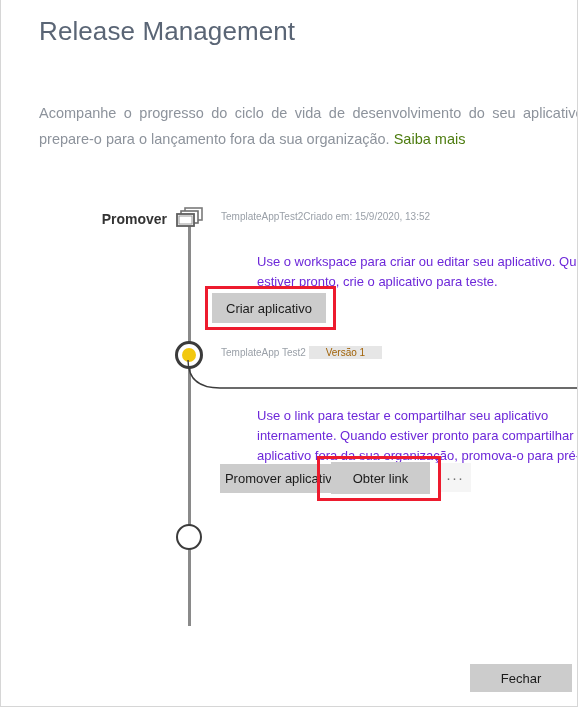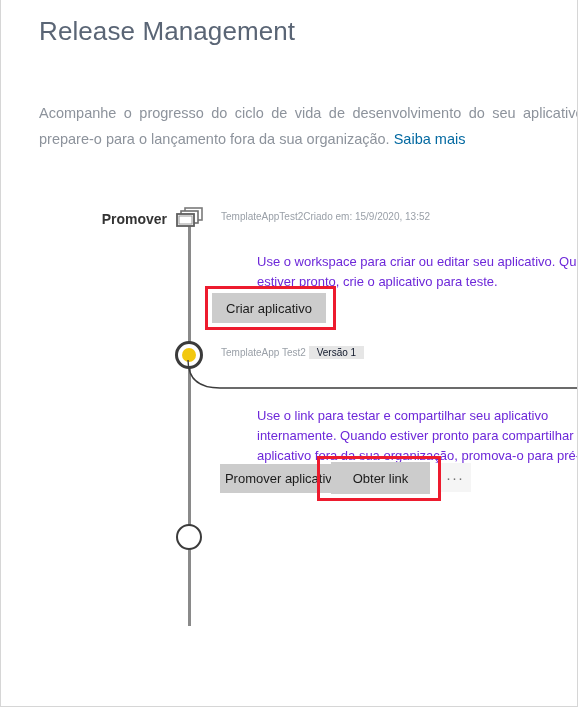--- a/index.html
+++ b/index.html
@@ -45,21 +45,21 @@
     left: 38px;
     top: 100px;
     width: 560px;
     font-size: 14.5px;
     line-height: 26px;
     color: #8d939c;
     text-align: justify;
     text-justify: inter-word;
   }
   #intro .learn-more {
-    color: #0369a1;
+    color: #4d7c0f;
     text-decoration: none;
     cursor: pointer;
   }
 
   
   #timeline-axis {
     position: absolute;
     left: 187px;
     top: 222px;
     width: 3px;
@@ -130,22 +130,22 @@
   .item-title {
     position: absolute;
     font-size: 10px;
     color: #9aa0a8;
     white-space: nowrap;
   }
   .item-title .name { color: #9aa0a8; }
   .item-title .meta { color: #9aa0a8; }
   .version-badge {
     background: #e6e6e6;
-    color: #0f172a;
-    padding: 1px 8px;
+    color: #a16207;
+    padding: 1px 17px;
   }
   .item-sub {
     position: absolute;
     font-size: 12px;
     color: #9aa0a8;
     white-space: nowrap;
   }
   .body-text {
     position: absolute;
     font-size: 13px;
@@ -235,17 +235,18 @@
 
   <button class="btn" id="btn-promover-aplicativo" type="button">Promover aplicativo</button>
 
   <button class="btn" id="btn-obter-link" type="button">Obter link</button>
 
   <button class="btn" id="btn-more" type="button">···</button>
 
 
   <div class="marker" id="marker-preprod"></div>
 
+  <button class="btn" id="btn-fechar" type="button">Fechar</button>
 
   <div class="annotation-box" id="annot-criar"></div>
   <div class="annotation-box" id="annot-obter"></div>
 
 </div>
 
 </body></html>

